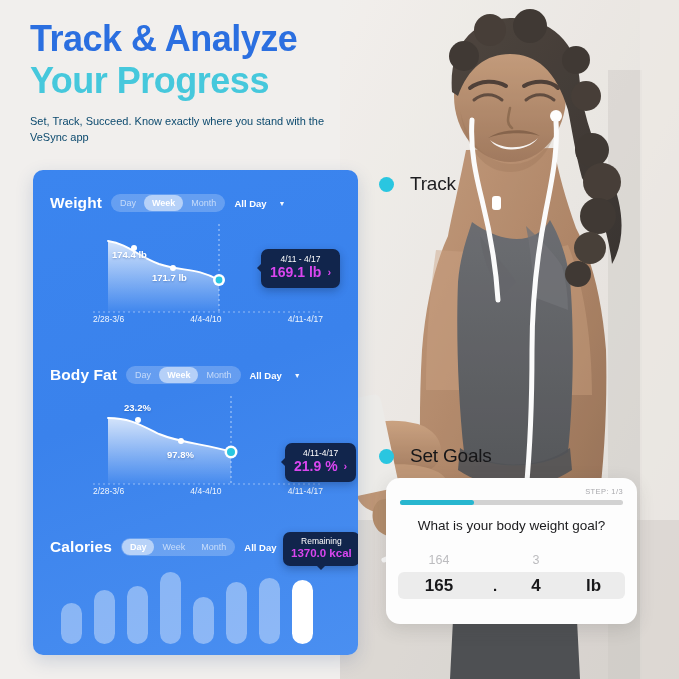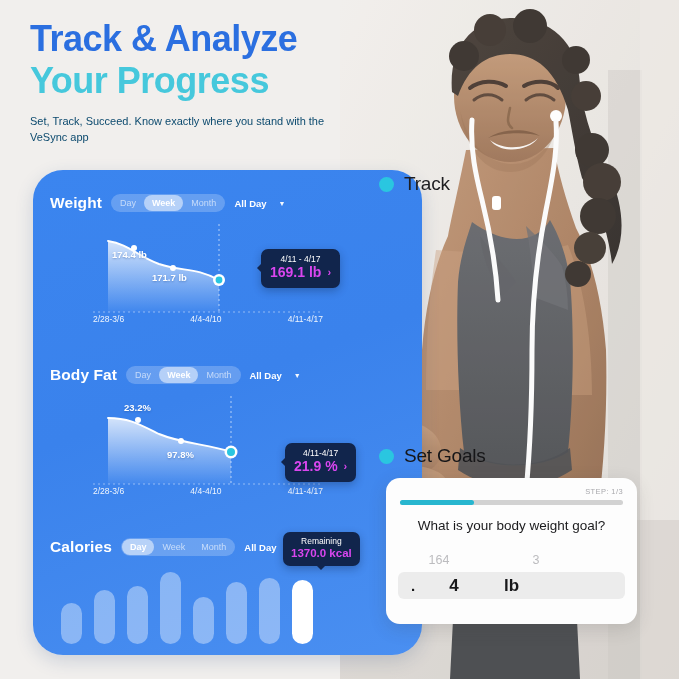--- a/index.html
+++ b/index.html
@@ -30,23 +30,23 @@
     letter-spacing: -0.5px; line-height: 1.18;
   }
   #subhead {
     margin-top: 11px;
     font-size: 11px; color: #0c4a6e; line-height: 1.42;
   }
 
   
   #blue-panel {
     position: absolute;
-    left: 33px; top: 170px; width: 389px; height: 485px;
+    left: 33px; top: 170px; width: 325px; height: 485px;
     background: linear-gradient(160deg,#3b85ef 0%,#3a82ec 45%,#4a8ff1 100%);
-    border-radius: 30px;
+    border-radius: 10px;
     box-shadow: 0 6px 18px rgba(40,70,130,.18);
     overflow: hidden;
   }
   .card { position: absolute; left: 0; width: 325px; }
   #card-weight  { top: 14px;  height: 168px; }
   #card-bodyfat { top: 186px; height: 168px; }
   #card-cal     { top: 358px; height: 127px; }
 
   .card-head {
     position: absolute; left: 17px; top: 10px;
@@ -138,21 +138,21 @@
   #tip-cal .tip-val { font-size: 11.5px; }
   .tip-notch-down {
     position: absolute; left: 50%; bottom: -4px; margin-left: -5px;
     width: 0; height: 0;
     border-left: 5px solid transparent; border-right: 5px solid transparent;
     border-top: 5px solid #11254c;
   }
 
   
   .callout {
-    position: absolute; display: flex; align-items: center; gap: 10px;
+    position: absolute; display: flex; align-items: center; gap: 16px;
   }
   .dot {
     width: 15px; height: 15px; border-radius: 50%;
     background: #2ac6e0; flex: none;
   }
   .callout-text {
     font-size: 19px; color: #1d1d20; letter-spacing: -.2px;
   }
   #callout-track    { left: 379px; top: 173px; }
   #callout-setgoals { left: 379px; top: 445px; }
@@ -481,18 +481,19 @@
   <div id="goal-question">What is your body weight goal?</div>
 
   <div class="pick-row" id="row-above">
     <span class="c1">164</span>
     <span class="c2"></span>
     <span class="c3">3</span>
     <span class="c4"></span>
   </div>
 
   <div class="pick-row" id="row-sel">
+    <span class="c1">165</span>
     <span class="c2">.</span>
     <span class="c3">4</span>
     <span class="c4">lb</span>
   </div>
 
 </div>
 
 </body></html>

